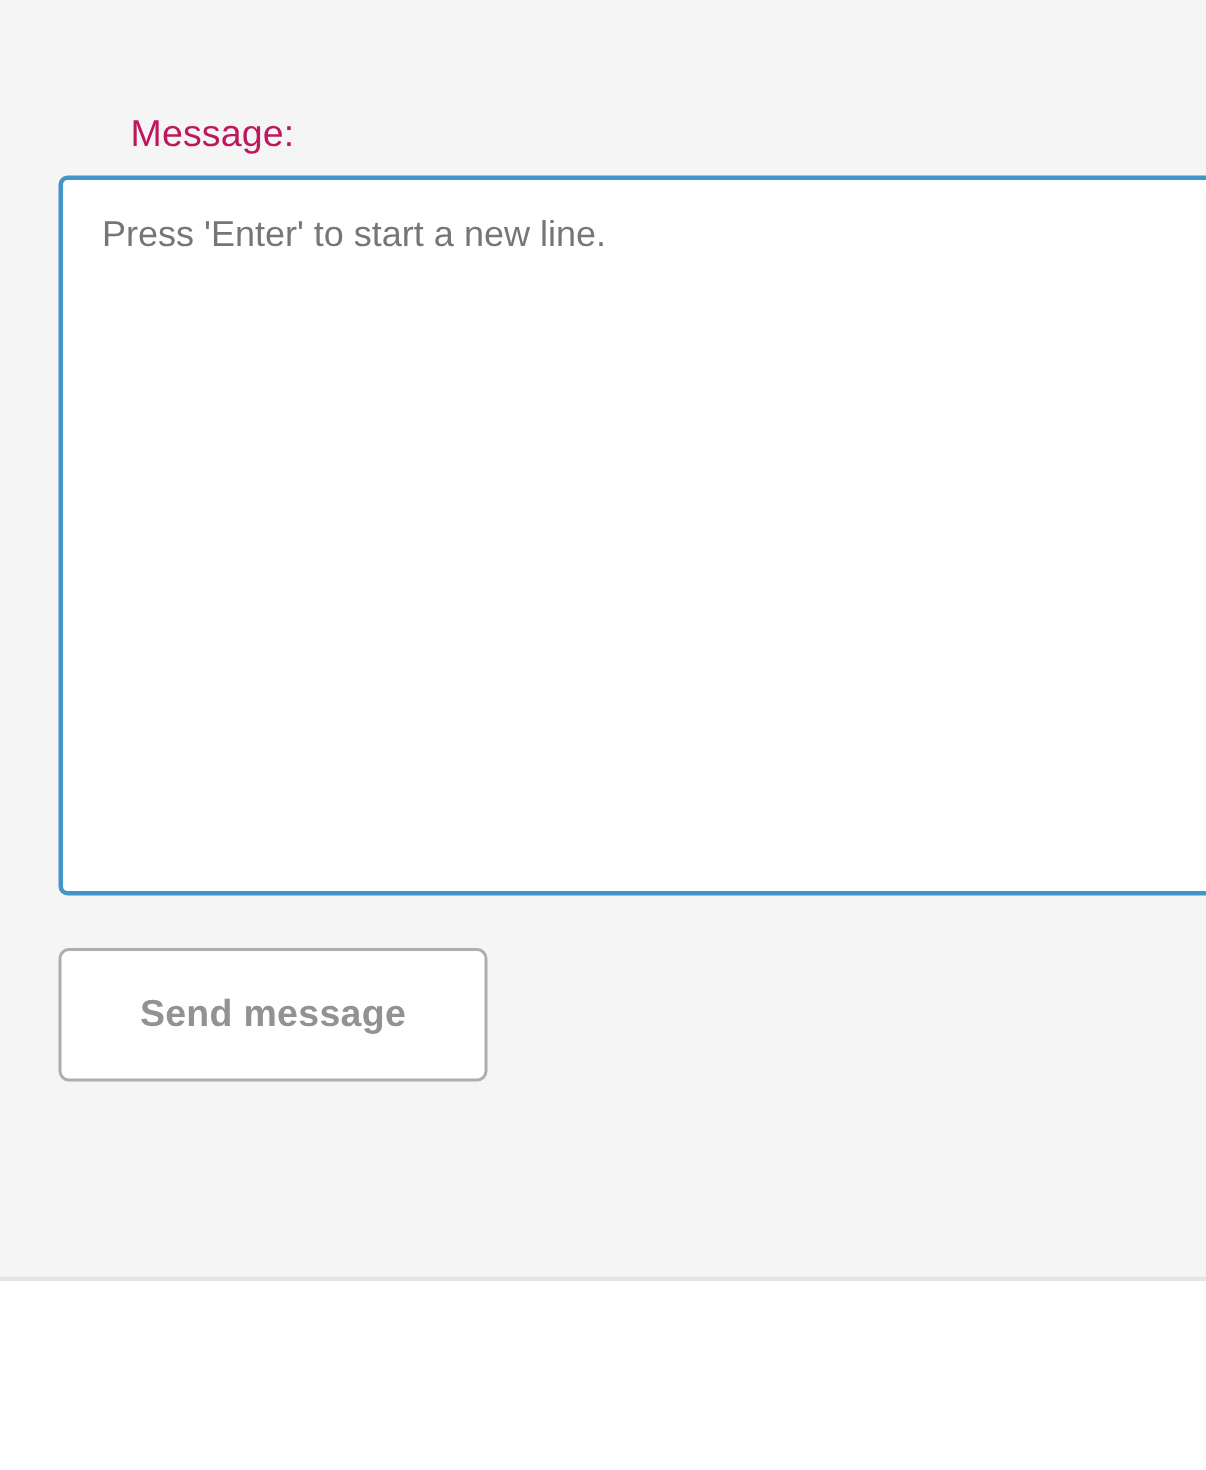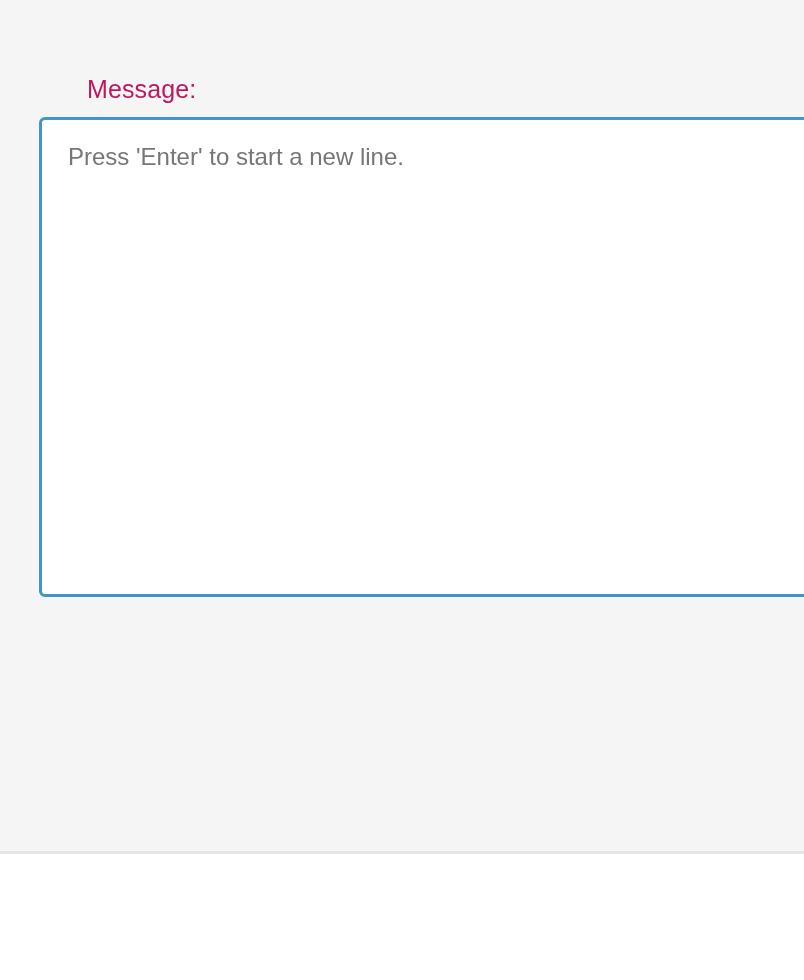--- a/index.html
+++ b/index.html
@@ -104,17 +104,18 @@
 </style>
 </head>
 <body>
 
 <div class="composer-panel">
 
   <label class="field-label" for="message-input">Message:</label>
 
   <textarea id="message-input" class="message-textarea" autofocus="" placeholder="Press 'Enter' to start a new line." style=""></textarea>
 
+  <button type="button" class="send-button">Send message</button>
 
 </div>
 
 <div class="panel-divider"></div>
 <div class="below-panel"></div>
 
 </body></html>

